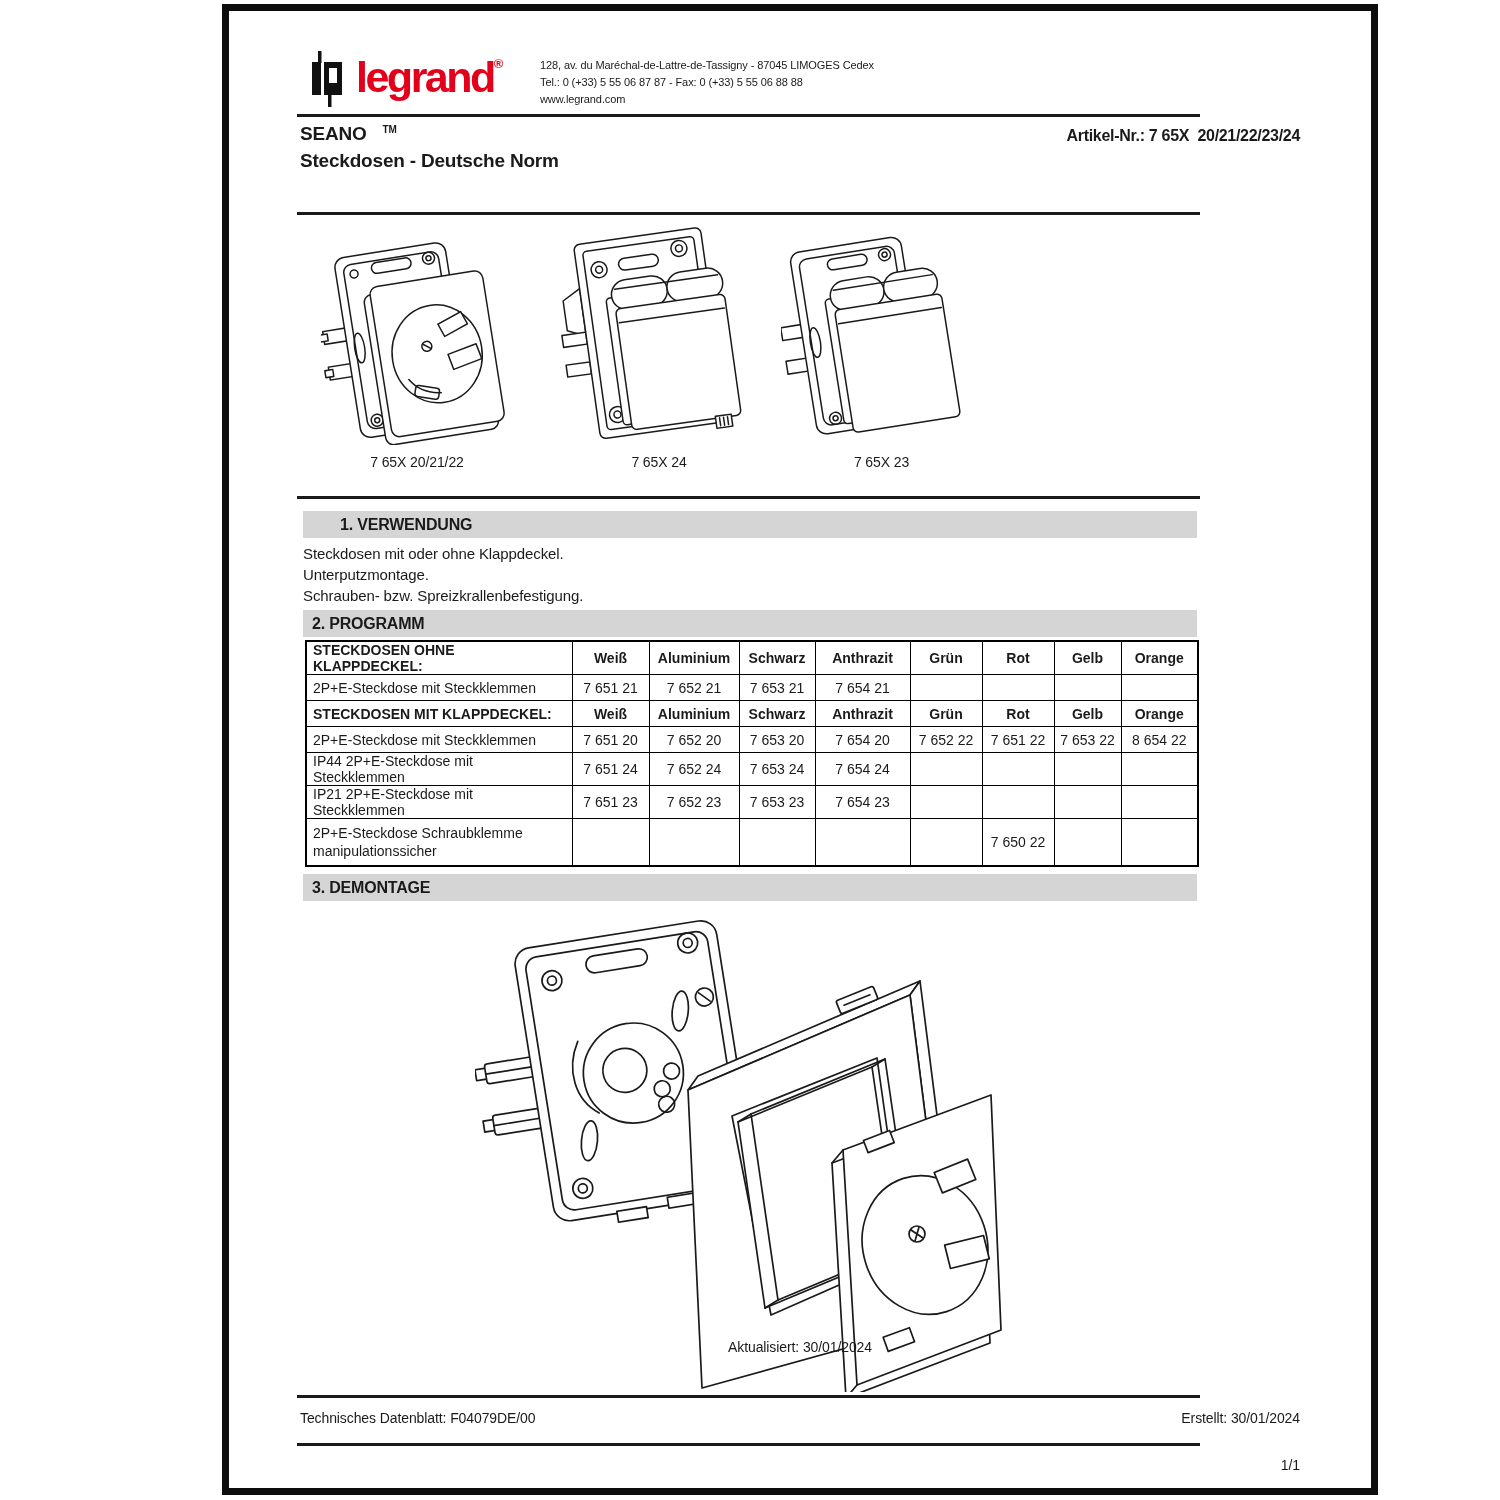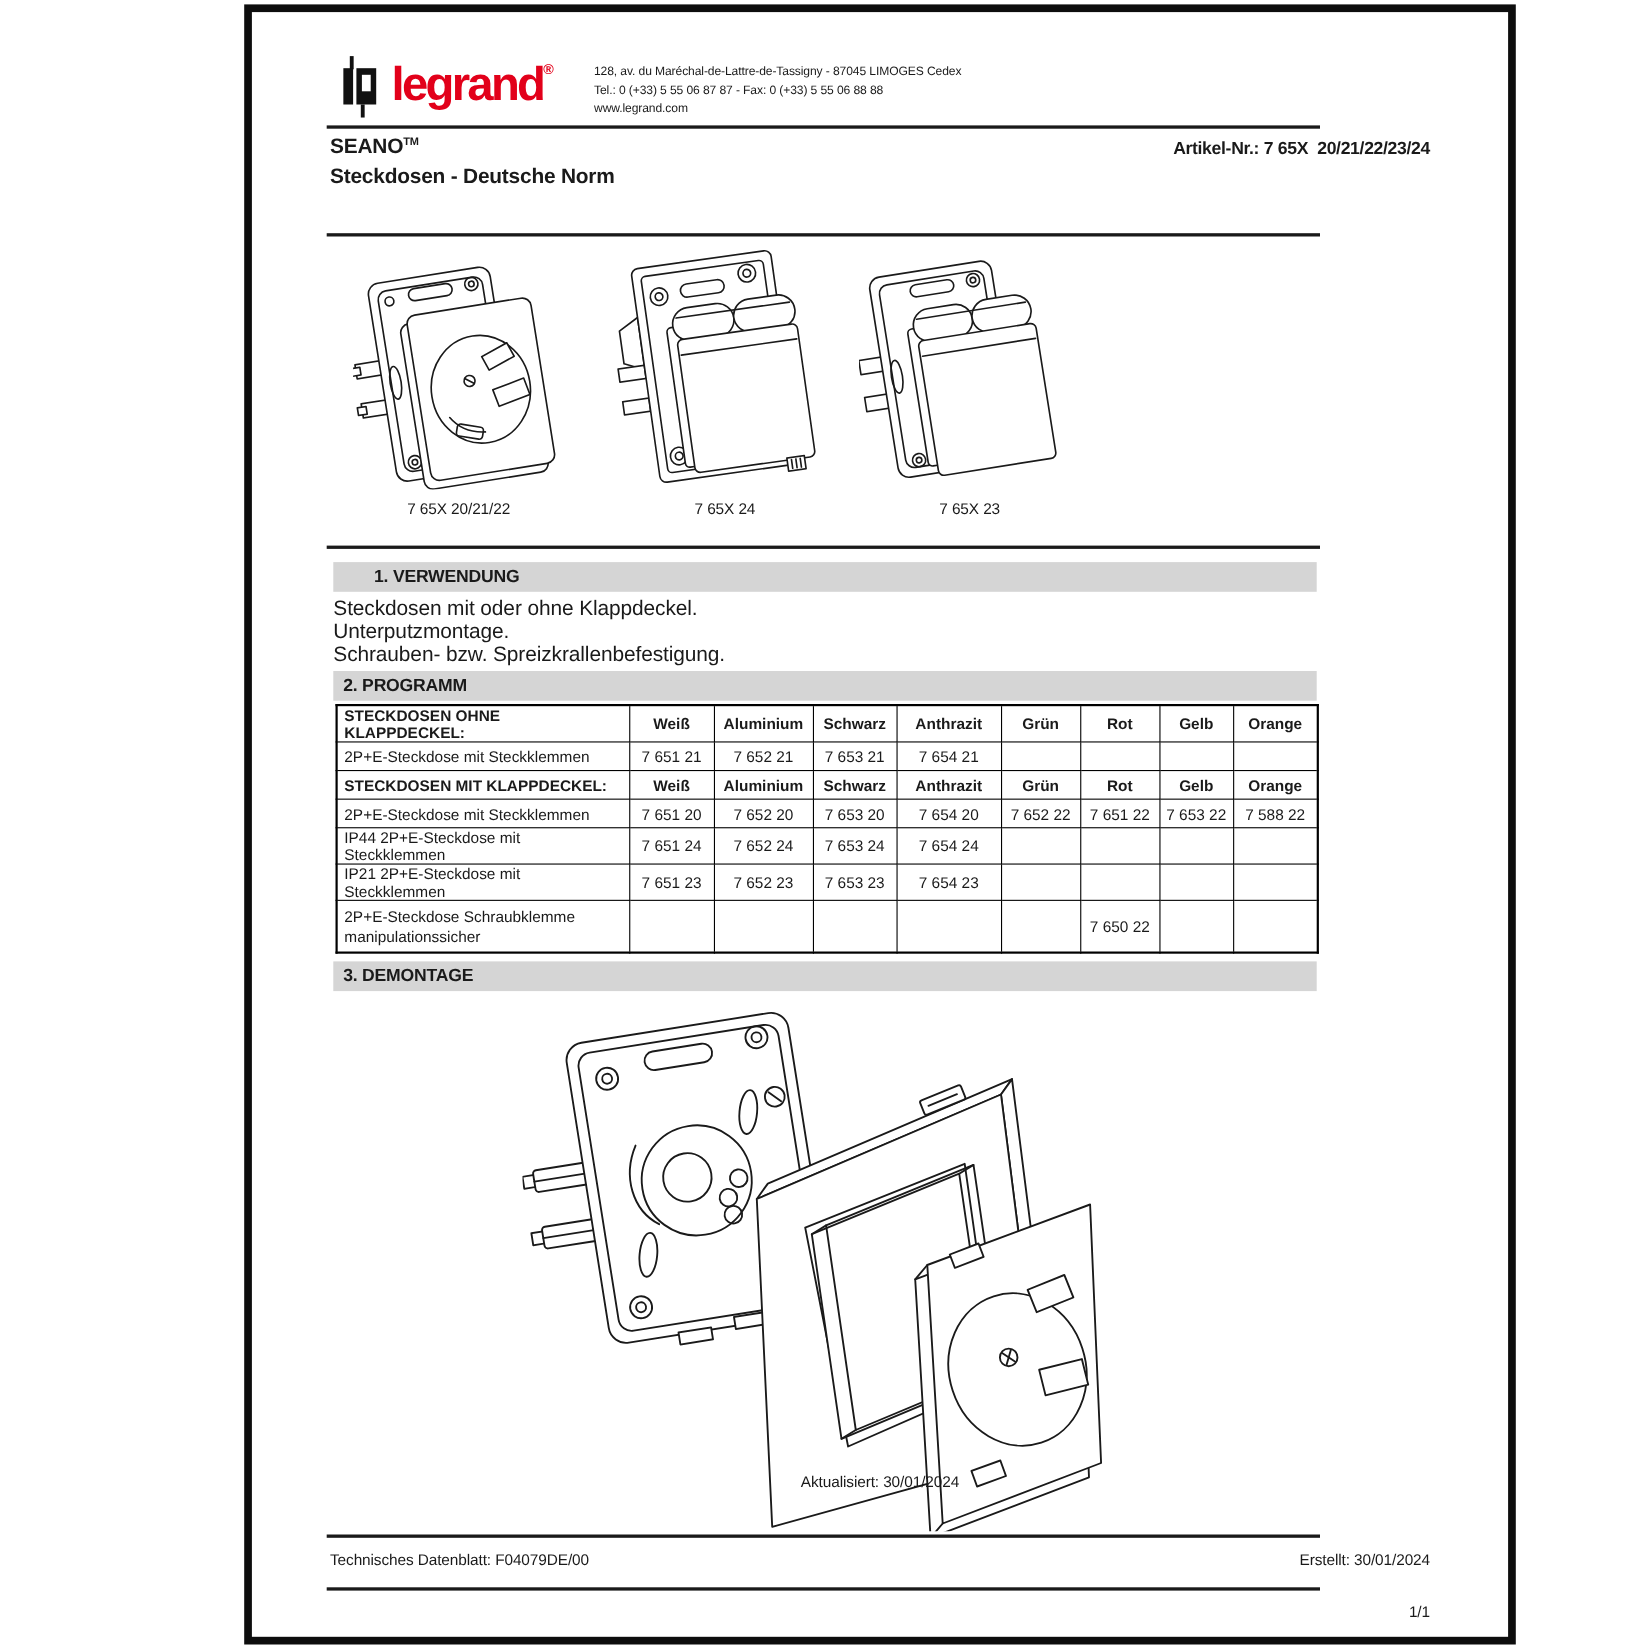--- a/index.html
+++ b/index.html
@@ -7,28 +7,28 @@
           font-family:"Liberation Sans",sans-serif;color:#1a1a1a;overflow:hidden;}
   .page{position:absolute;left:222px;top:4px;width:1156px;height:1491px;
         border:7px solid #0d0d0d;background:#ffffff;box-sizing:border-box;}
   .abs{position:absolute;}
   .rule{position:absolute;left:68px;width:903px;height:3px;background:#1a1a1a;}
   .brand{position:absolute;left:127px;top:45px;font-size:43px;font-weight:bold;
          letter-spacing:-2.5px;color:#e2001a;line-height:1;}
   .brand .reg{font-size:13px;vertical-align:24px;letter-spacing:0;}
   .address{position:absolute;left:311px;top:46px;font-size:11px;line-height:17px;letter-spacing:-0.1px;}
   .seano{position:absolute;left:71px;top:112px;font-size:19px;font-weight:bold;letter-spacing:-0.2px;}
-  .seano sup{font-size:10px;}
+  .seano sup{font-size:10px;margin-left:16px;}
   .artikel{position:absolute;right:71px;top:116px;font-size:16px;font-weight:bold;letter-spacing:-0.3px;text-align:right;}
   .subtitle{position:absolute;left:71px;top:139px;font-size:19px;font-weight:bold;letter-spacing:-0.2px;}
   .figcap{position:absolute;font-size:14px;text-align:center;letter-spacing:-0.1px;}
   .bar{position:absolute;left:74px;width:894px;height:27px;background:#d5d5d5;
        font-size:16px;font-weight:bold;line-height:27px;padding-left:9px;
        box-sizing:border-box;letter-spacing:-0.2px;}
-  .para{position:absolute;left:74px;top:532px;font-size:19px;line-height:21px;letter-spacing:-0.1px;}
+  .para{position:absolute;left:74px;top:532px;font-size:15px;line-height:21px;letter-spacing:-0.1px;}
   table.programm{position:absolute;left:76px;top:629px;width:892px;border-collapse:collapse;
        table-layout:fixed;font-size:14px;border:2px solid #000;}
   table.programm td{border:1.5px solid #000;height:25px;vertical-align:middle;
        padding:0 2px;overflow:hidden;}
   table.programm td.lbl{padding:0 6px;text-align:left;}
   table.programm td.val{text-align:center;}
   table.programm tr.ghead td{font-weight:bold;}
   table.programm tr.tall td{height:46px;line-height:1.3;}
   .footer-text{position:absolute;font-size:14px;letter-spacing:-0.1px;}
   svg{display:block;}
@@ -216,21 +216,21 @@
       </tr>
       <tr>
         <td class="lbl">2P+E-Steckdose mit Steckklemmen</td>
         <td class="val">7 651 20</td>
         <td class="val">7 652 20</td>
         <td class="val">7 653 20</td>
         <td class="val">7 654 20</td>
         <td class="val">7 652 22</td>
         <td class="val">7 651 22</td>
         <td class="val">7 653 22</td>
-        <td class="val">7 588 22</td>
+        <td class="val">8 654 22</td>
       </tr>
       <tr>
         <td class="lbl">IP44 2P+E-Steckdose mit Steckklemmen</td>
         <td class="val">7 651 24</td>
         <td class="val">7 652 24</td>
         <td class="val">7 653 24</td>
         <td class="val">7 654 24</td>
         <td class="val"></td>
         <td class="val"></td>
         <td class="val"></td>

